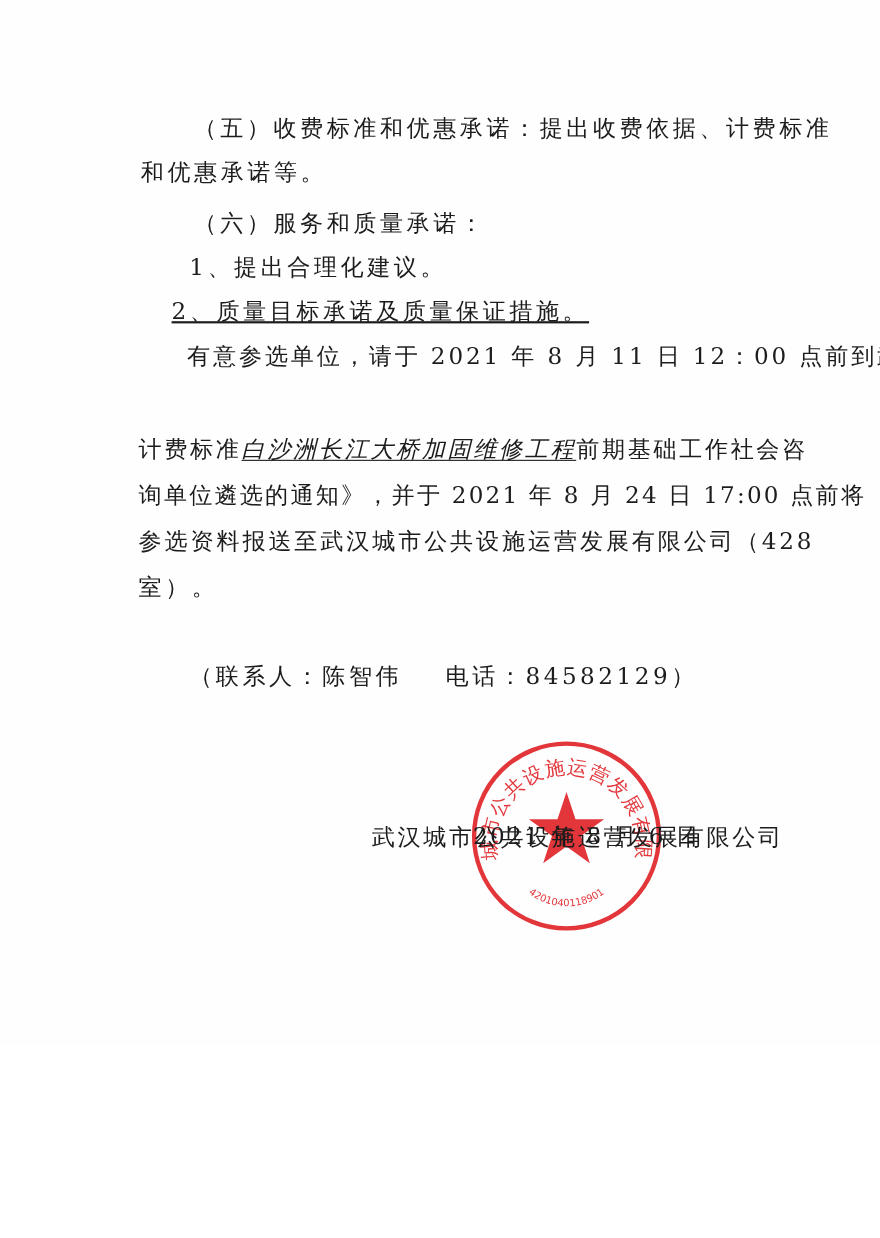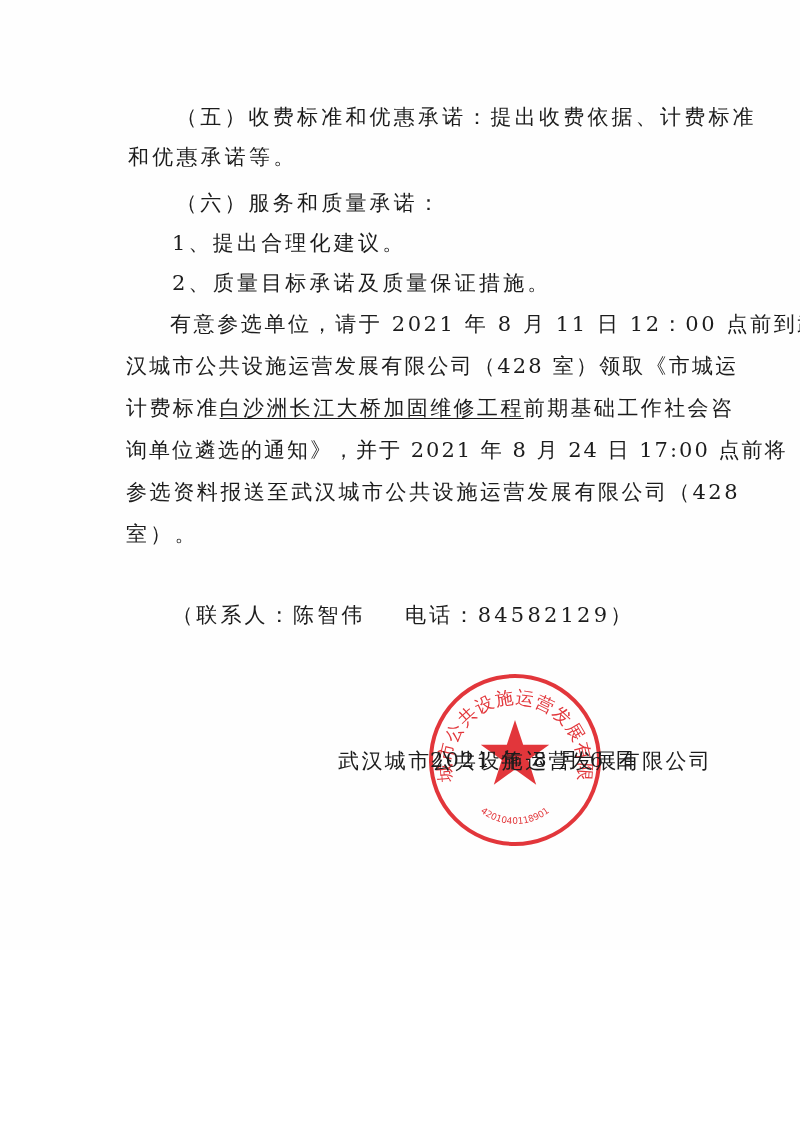--- a/index.html
+++ b/index.html
@@ -25,20 +25,21 @@
       position: absolute;
       font-size: 21px;
       letter-spacing: 3.2px;
       white-space: nowrap;
       line-height: 28px;
     }
     .u {
       text-decoration: underline;
       text-underline-offset: 3px;
       text-decoration-thickness: 1px;
+      font-style: italic;
     }
     .stamp {
       position: absolute;
       left: 427px;
       top: 672px;
       width: 176px;
       height: 176px;
       pointer-events: none;
       opacity: 0.92;
     }
@@ -54,24 +55,23 @@
 </head>
 <body>
 
 <div class="page">
 
   <div class="line" style="left:176px; top:103px;">（五）收费标准和优惠承诺：提出收费依据、计费标准</div>
   <div class="line" style="left:176px; top:189px;">（六）服务和质量承诺：</div>
 
   <div class="line" style="left:128px; top:143px;">和优惠承诺等。</div>
   <div class="line" style="left:172px; top:229px;">1、提出合理化建议。</div>
-  <div class="line" style="left:172px; top:269px;">2、质量目标承诺及质量保证措施。</div>
+  <div class="line" style="left:156px; top:269px;text-decoration:underline;">2、质量目标承诺及质量保证措施。</div>
 
   <div class="line" style="left:170px; top:310px; letter-spacing:2.6px;">有意参选单位，请于 2021 年 8 月 11 日 12：00 点前到武</div>
-  <div class="line" style="left:126px; top:352px; letter-spacing:2.2px;">汉城市公共设施运营发展有限公司（428 室）领取《市城运</div>
   <div class="line" style="left:126px; top:394px; letter-spacing:2.4px;">
     <span>计费标准</span><span class="u">白沙洲长江大桥加固维修工程</span><span>前期基础工作社会咨</span>
   </div>
   <div class="line" style="left:126px; top:436px; letter-spacing:2.0px;">询单位遴选的通知》，并于 2021 年 8 月 24 日 17:00 点前将</div>
   <div class="line" style="left:126px; top:478px; letter-spacing:2.6px;text-align:center;">参选资料报送至武汉城市公共设施运营发展有限公司（428</div>
   <div class="line" style="left:126px; top:520px;">室）。</div>
 
   <div class="line" style="left:172px; top:601px; white-space:pre;">（联系人：陈智伟    电话：84582129）</div>
 
   <svg class="stamp" viewBox="0 0 176 176">

